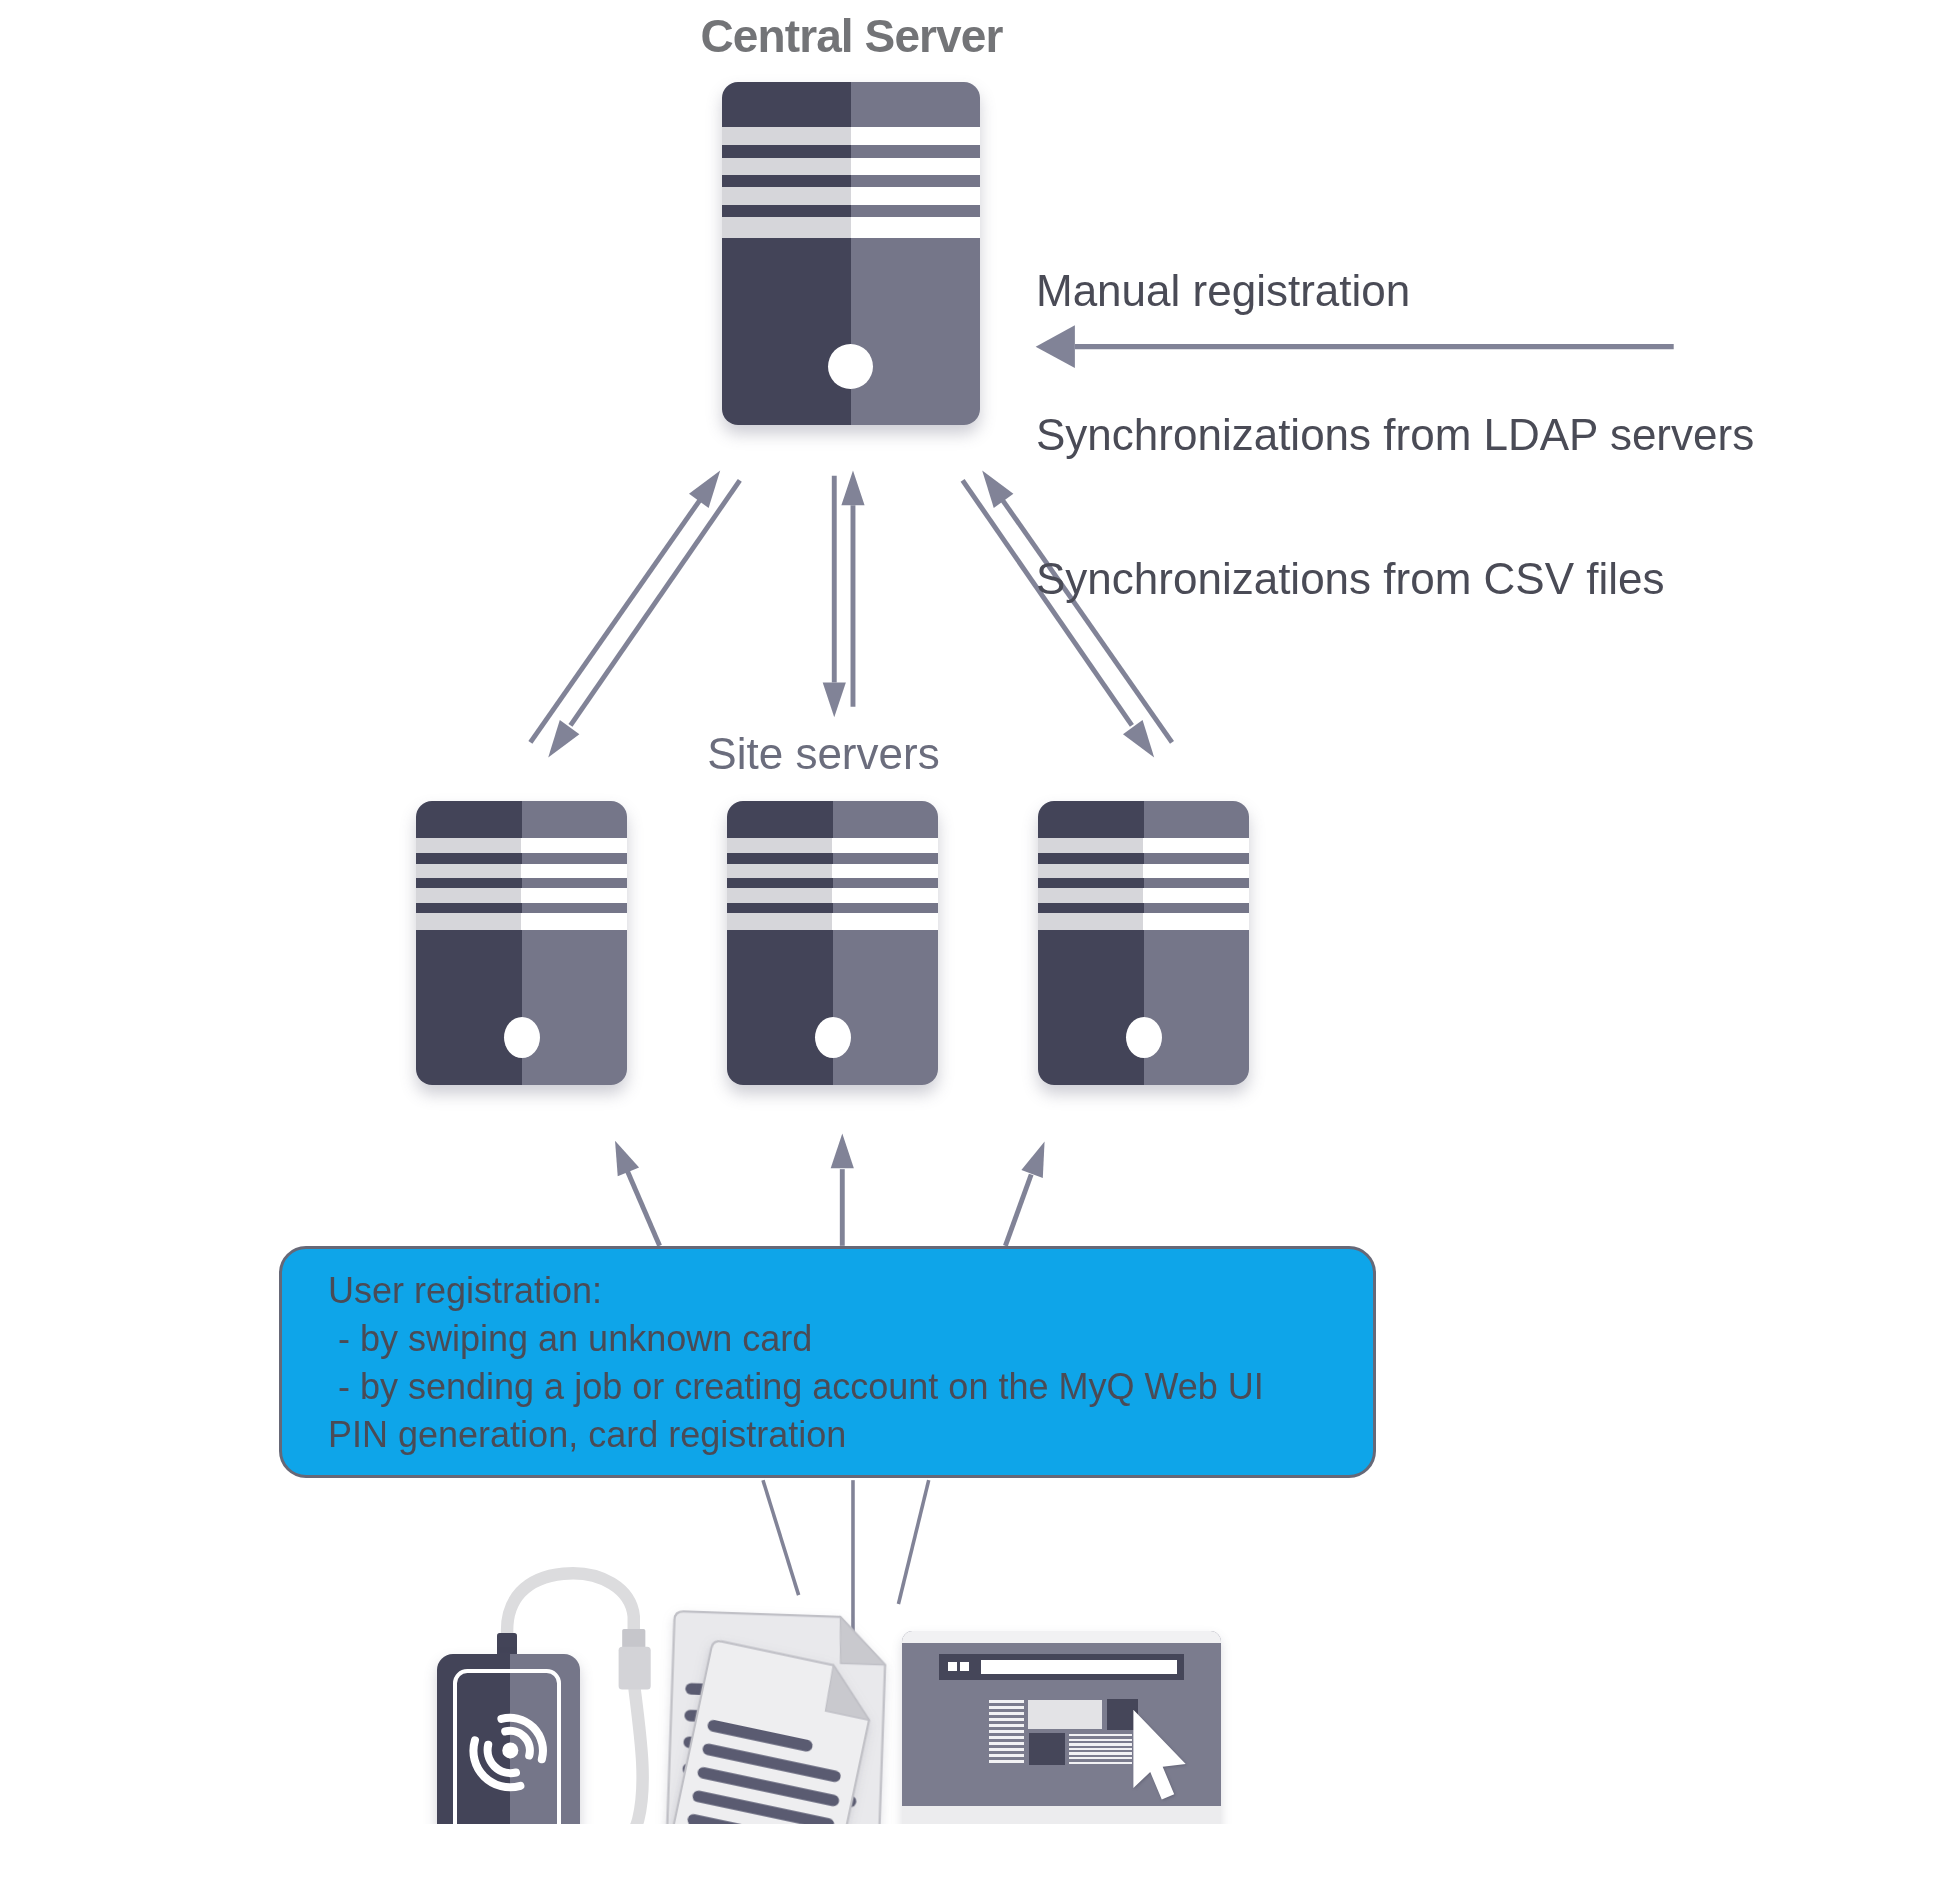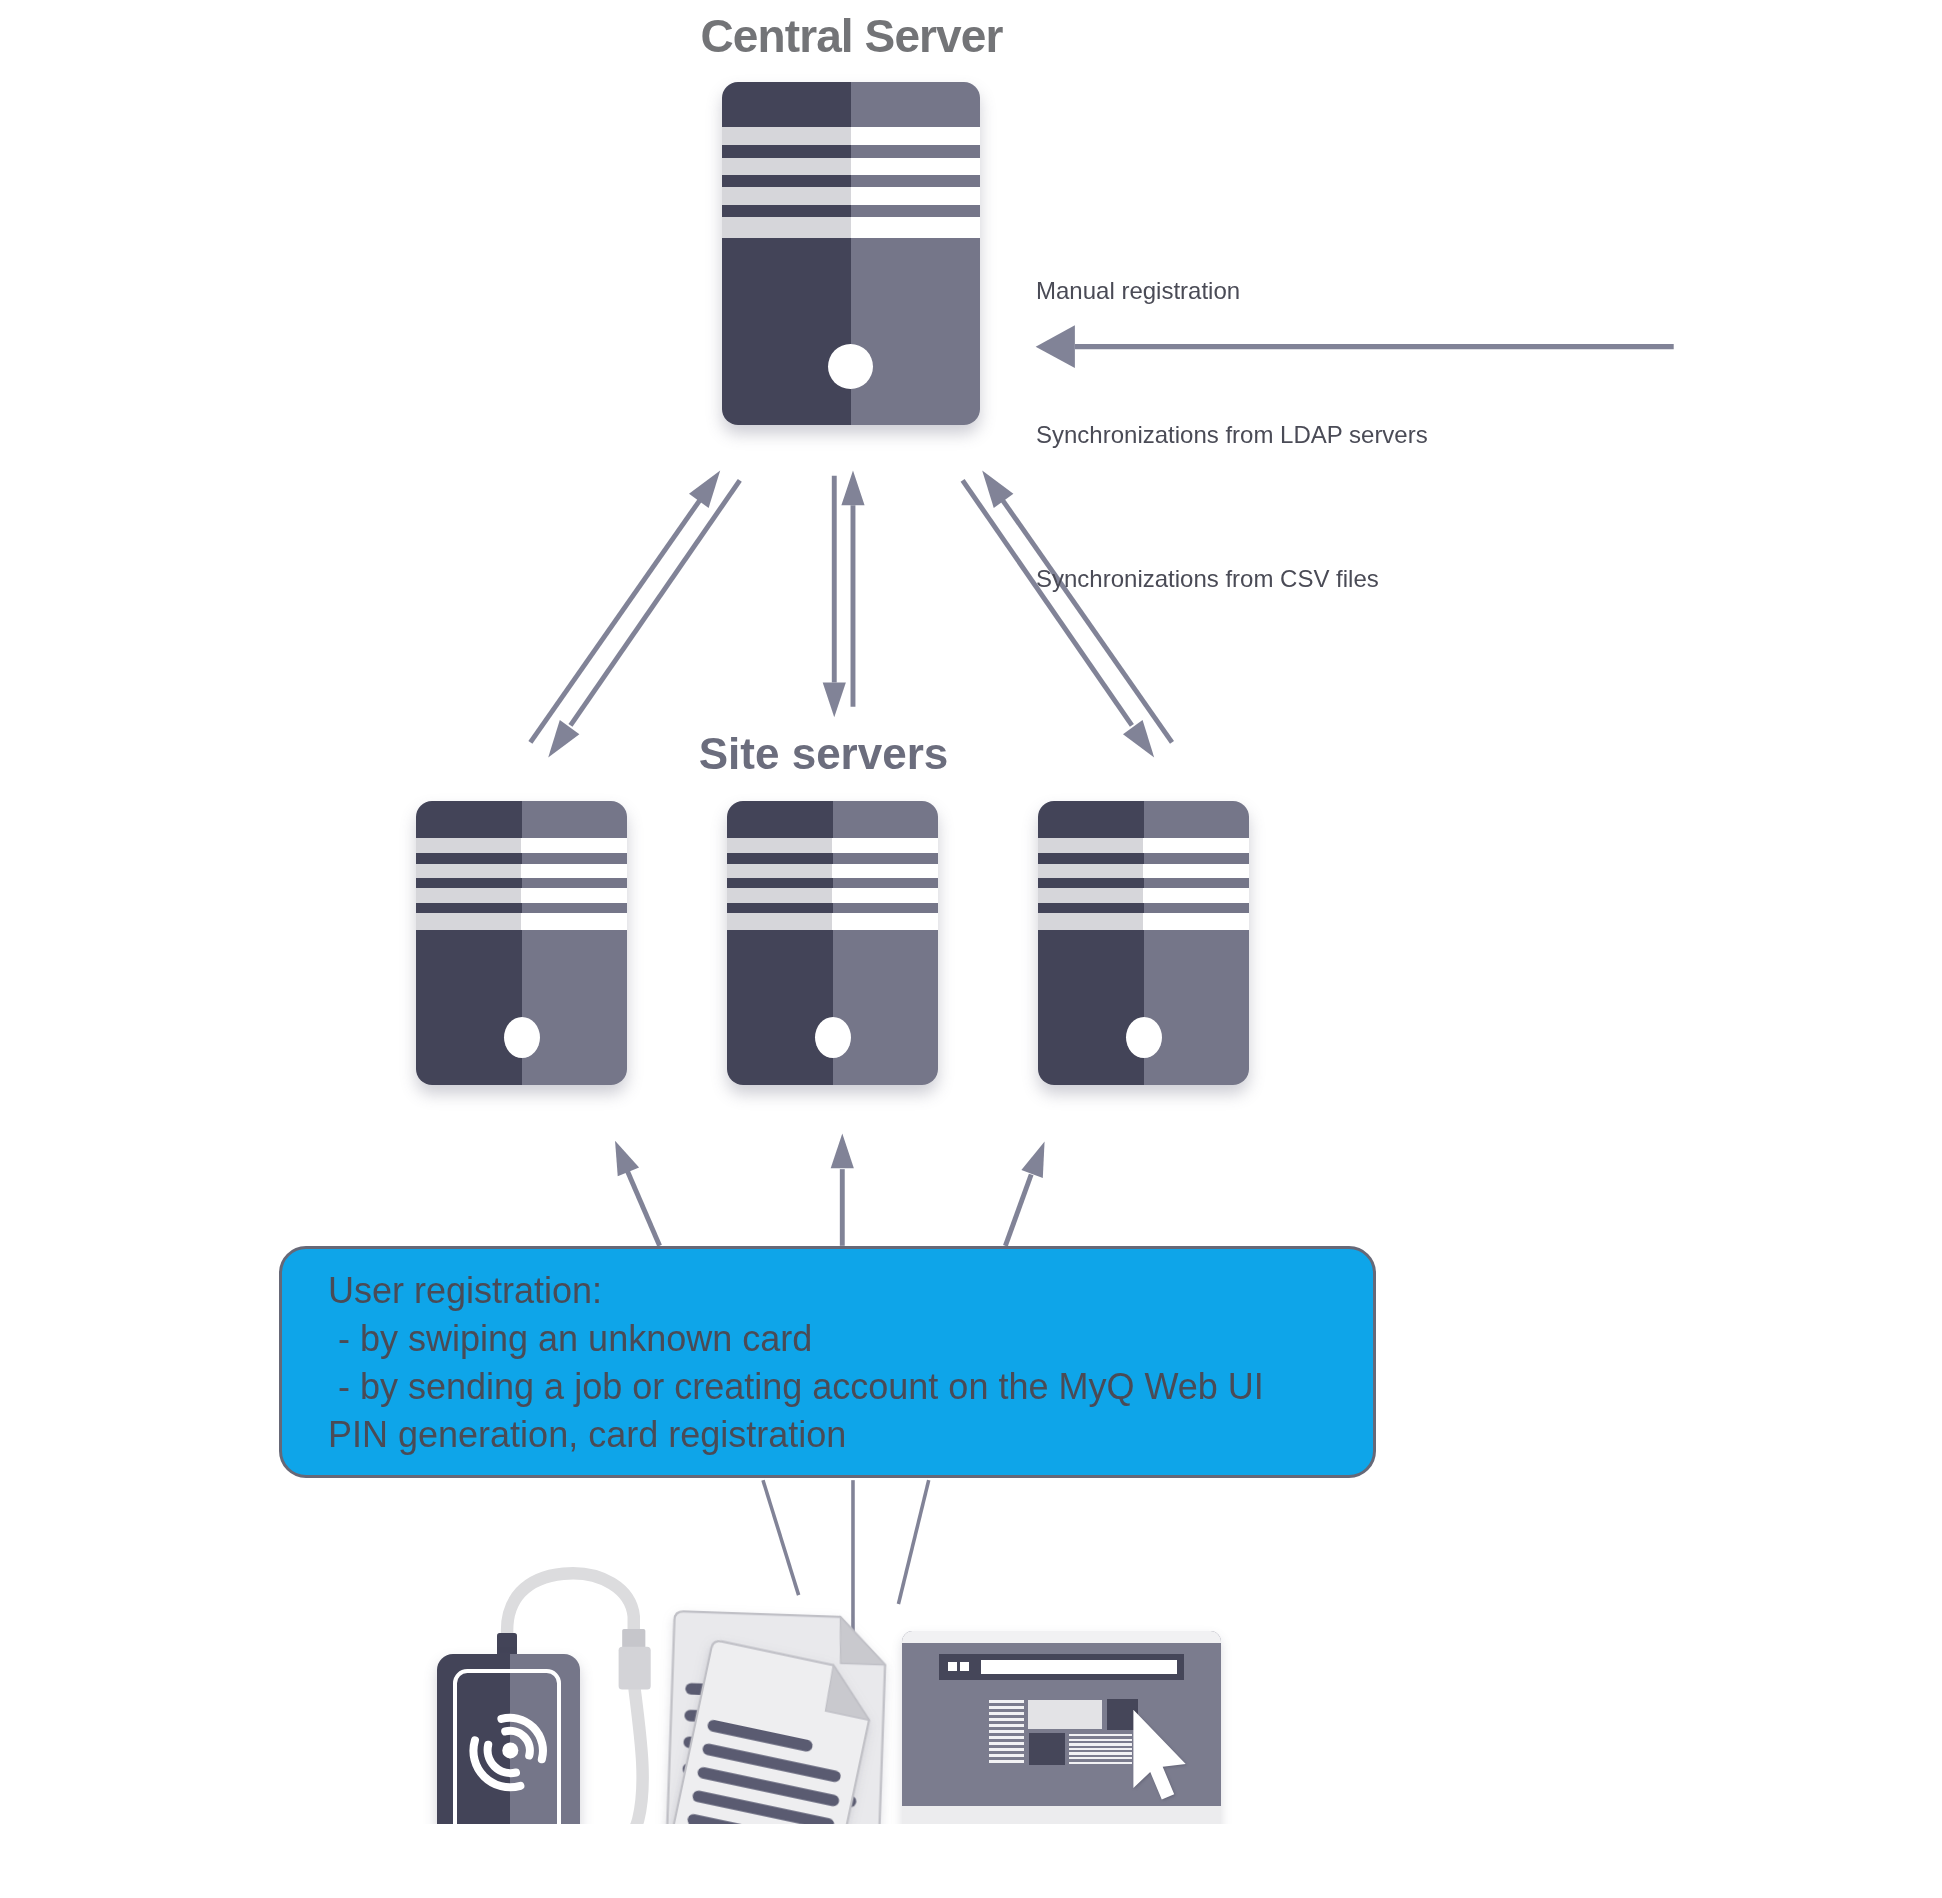--- a/index.html
+++ b/index.html
@@ -11,24 +11,24 @@
   }
   html,body{margin:0;padding:0;background:#fff;}
   body{font-family:"Liberation Sans","DejaVu Sans",sans-serif;}
   .canvas{position:relative;width:1943px;height:1824px;background:#fff;overflow:hidden;}
   .layer{position:absolute;left:0;top:0;width:1943px;height:1899px;}
   .z1{z-index:1}.z3{z-index:3}
 
   .title{position:absolute;left:535px;top:9px;width:633px;text-align:center;
     font-size:46px;font-weight:bold;letter-spacing:-0.9px;color:var(--title_text);z-index:2;}
   .site-label{position:absolute;left:556px;top:729px;width:535px;text-align:center;
-    font-size:44px;font-weight:700;color:var(--label_text);z-index:2;}
+    font-size:44px;font-weight:400;color:var(--label_text);z-index:2;}
 
   .reg-text{position:absolute;left:1036px;top:171px;z-index:2;color:var(--body_text);
-    font-size:24px;line-height:48px;white-space:pre;}
+    font-size:44px;line-height:48px;white-space:pre;}
 
   .info-box{position:absolute;left:279px;top:1246px;width:1097px;height:232px;z-index:2;
     box-sizing:border-box;background:#0ea5e9;border:3.6px solid var(--box_border);border-radius:27px;
     padding:18px 0 0 46px;color:var(--body_text);font-size:36px;line-height:48px;}
   .info-box div{white-space:pre;}
 
   
   .server{position:absolute;border-radius:16px;overflow:hidden;z-index:2;
     box-shadow:0 9px 16px rgba(80,80,105,.28);}
   .server .half-l{position:absolute;left:0;top:0;width:50%;height:100%;background:var(--dark_slate);}

